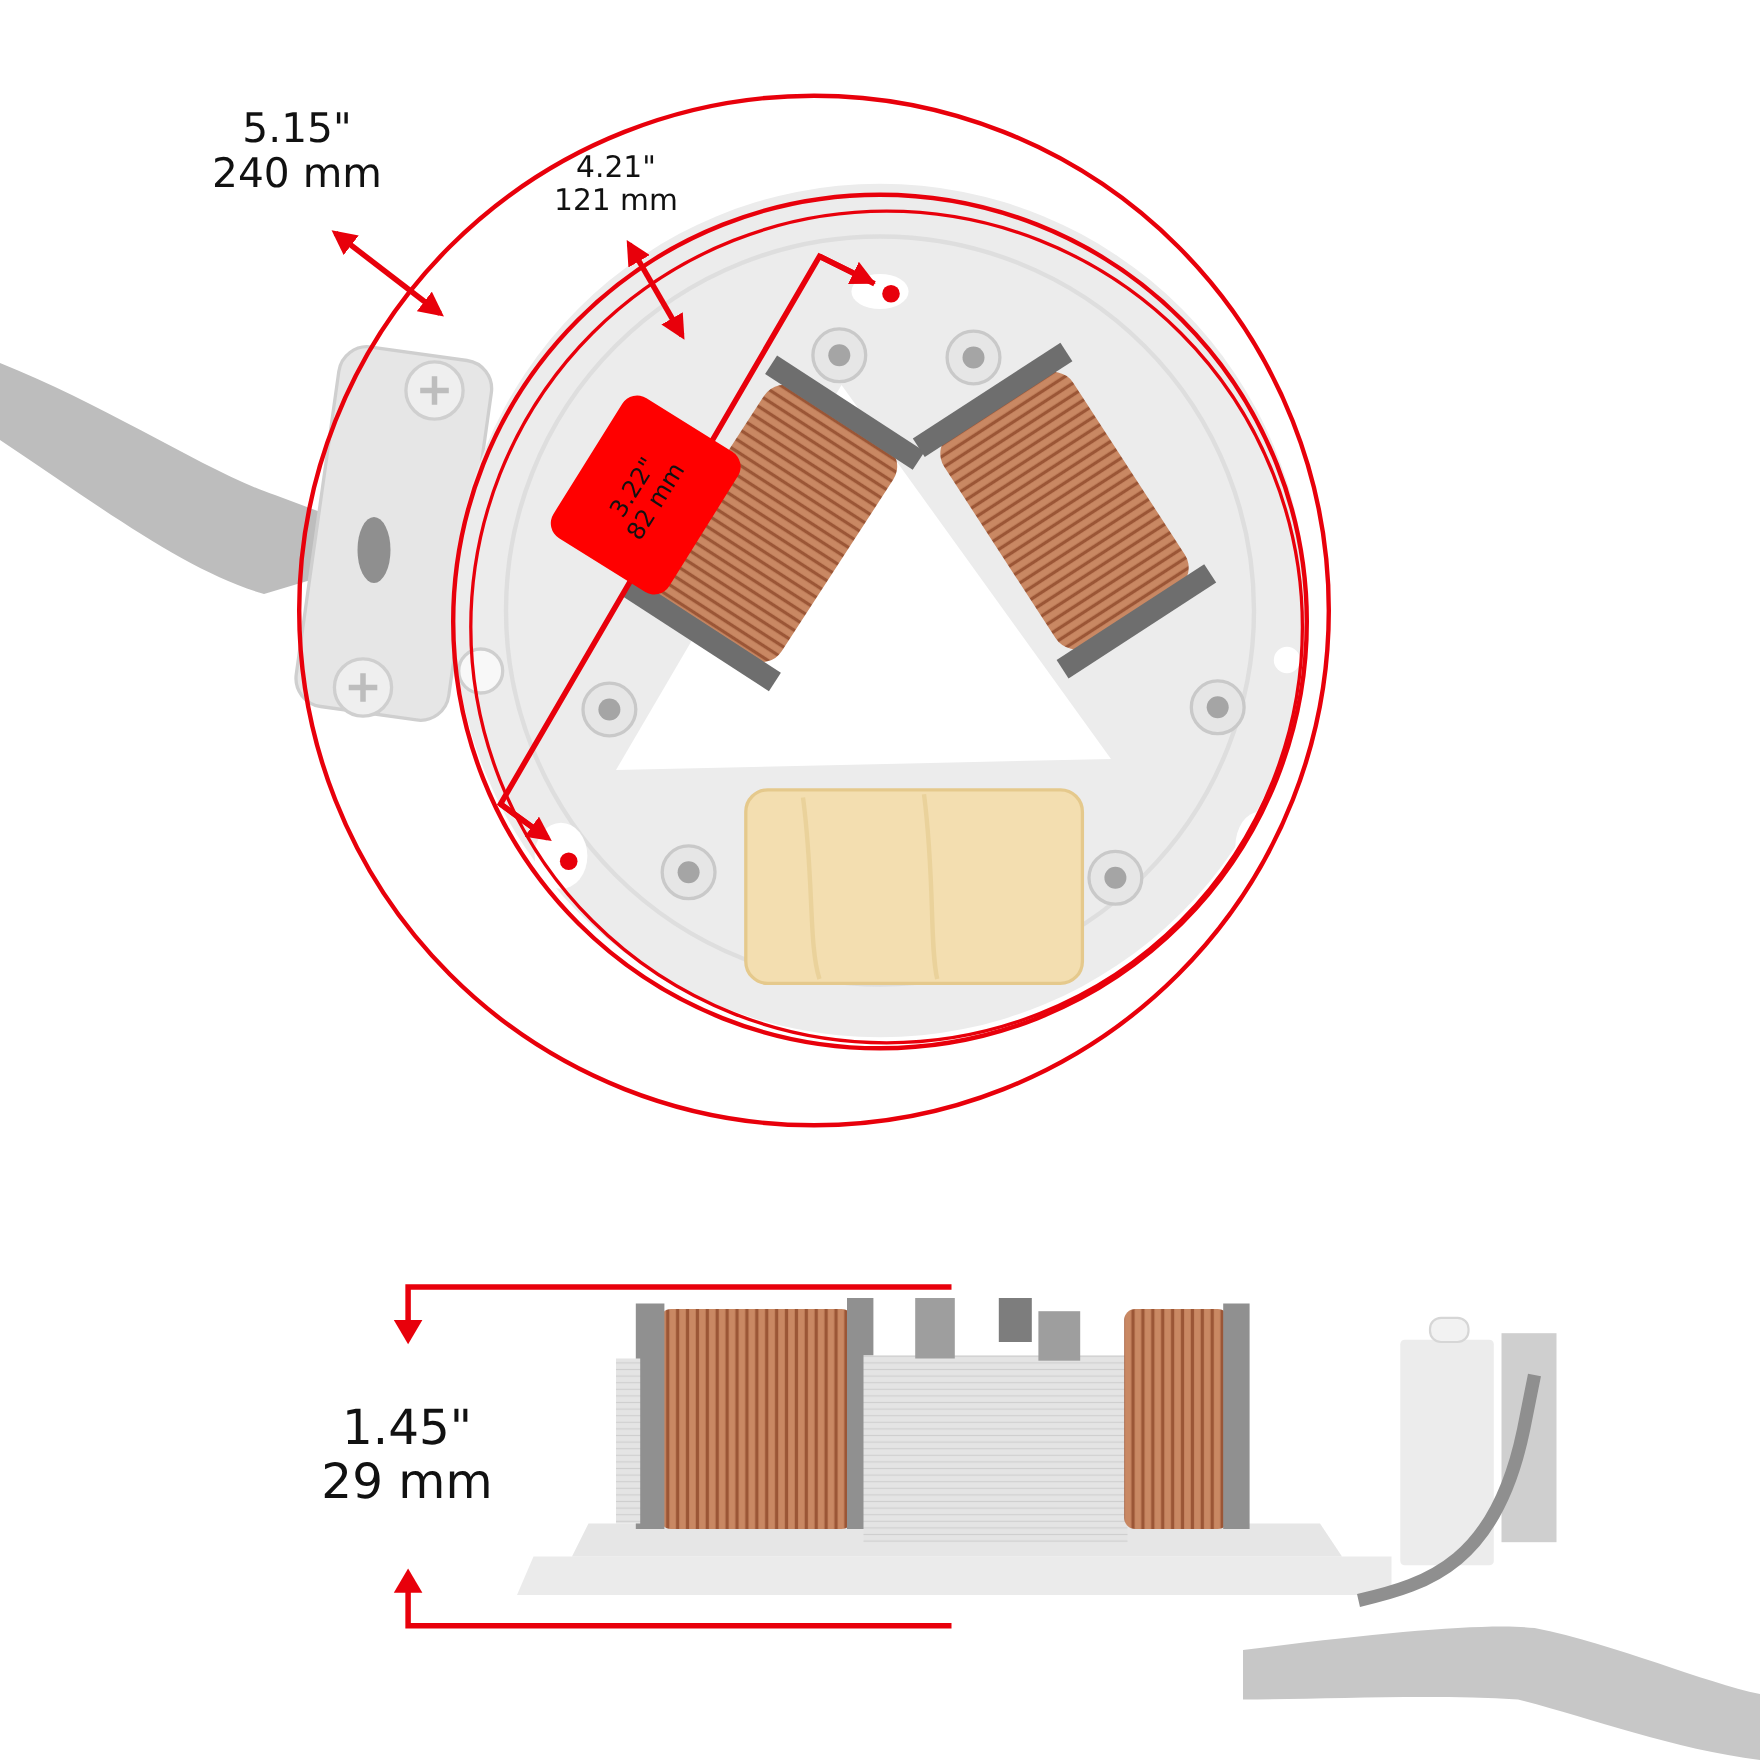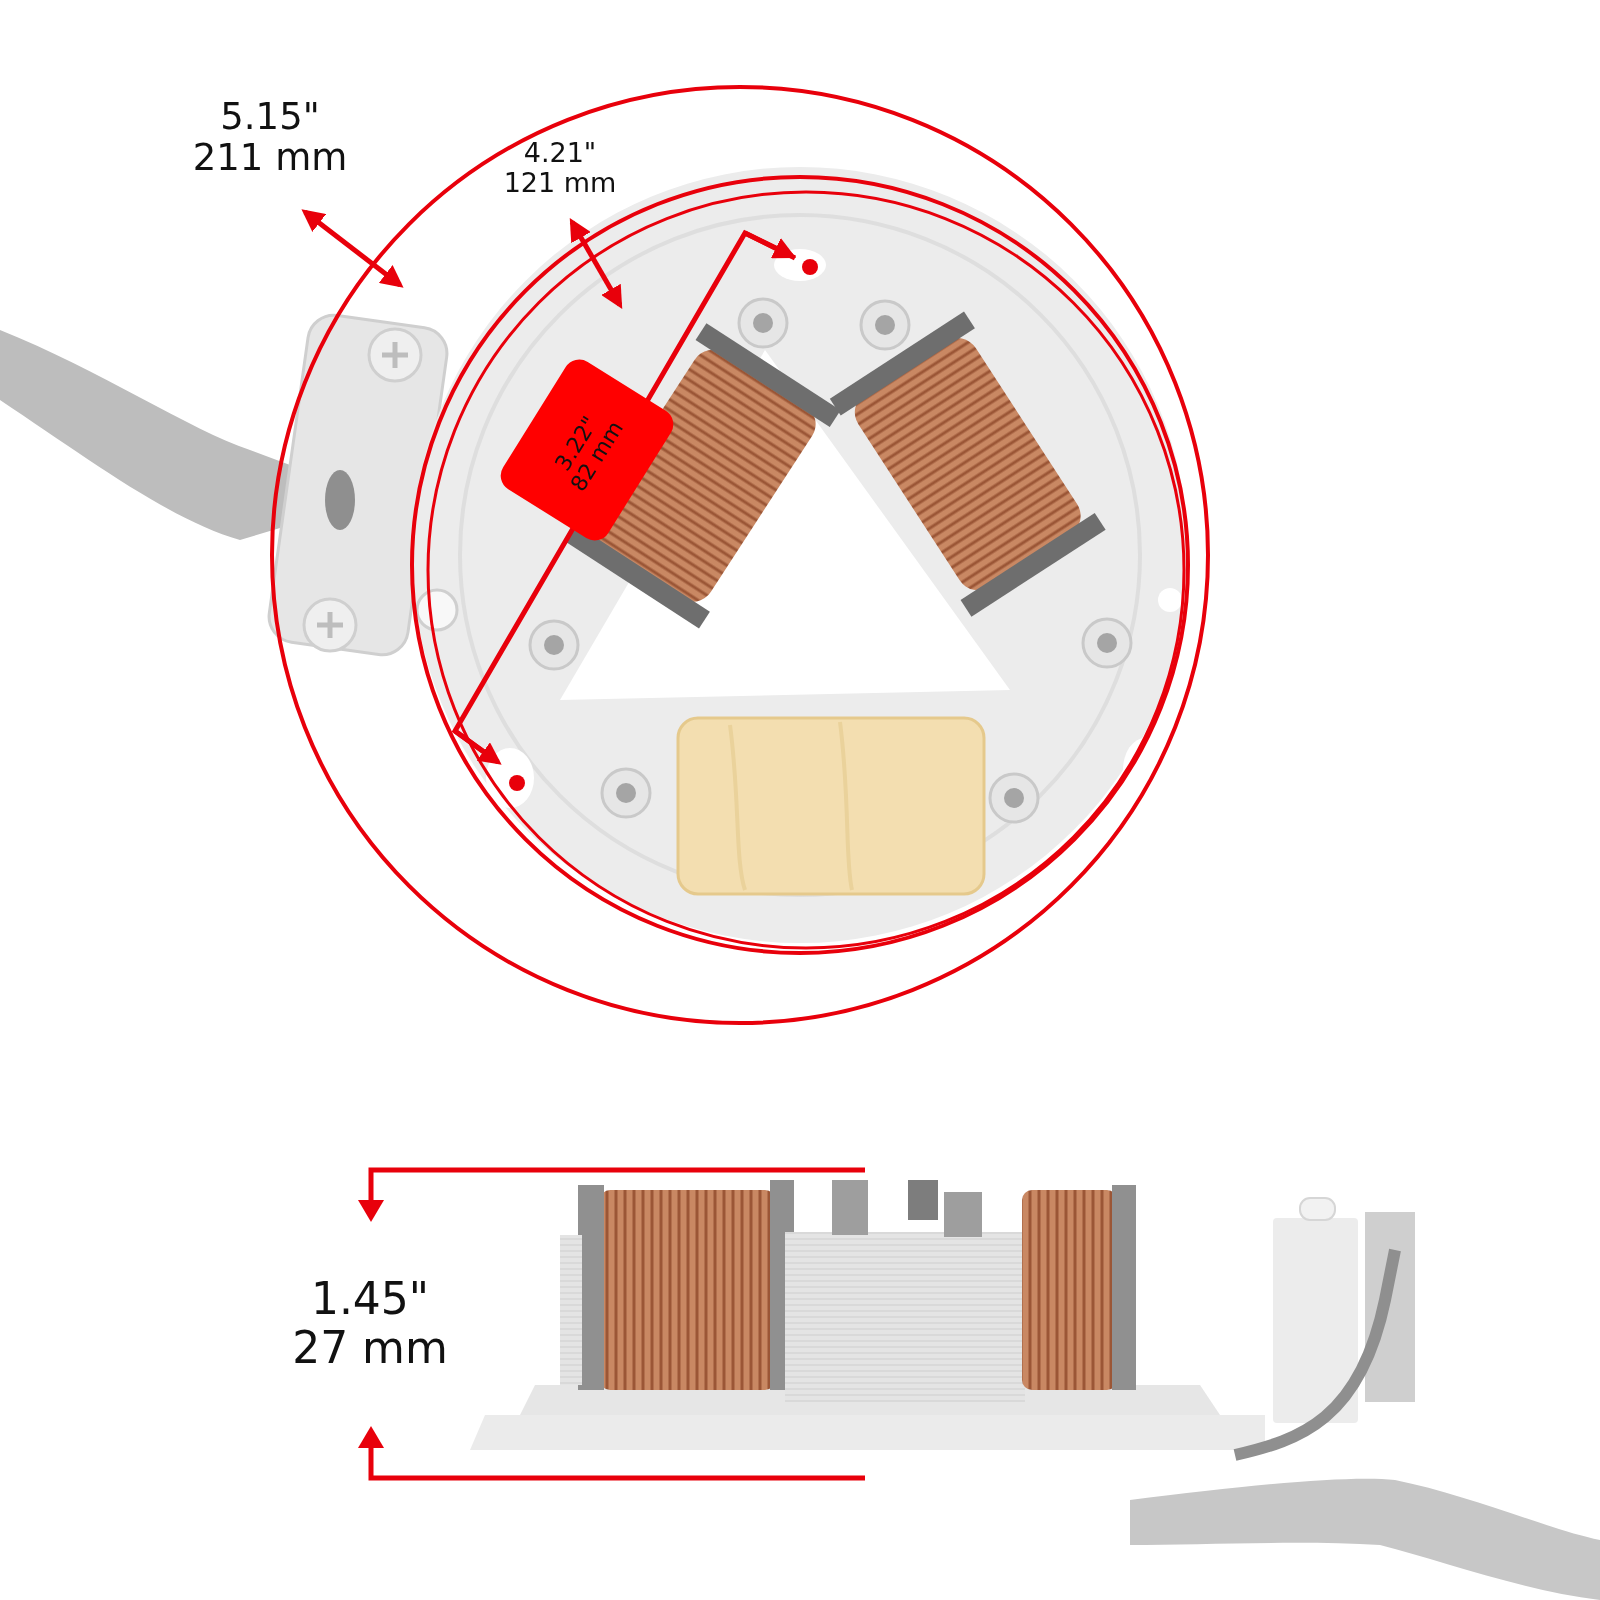--- a/index.html
+++ b/index.html
@@ -142,29 +142,29 @@
   <g fill="none" stroke="#e8000b" stroke-width="5">
     <polyline points="865,1170 371,1170 371,1208"></polyline>
     <polyline points="865,1478 371,1478 371,1440"></polyline>
   </g>
   <path d="M358,1200 L384,1200 L371,1222 Z" fill="#e8000b"></path>
   <path d="M358,1448 L384,1448 L371,1426 Z" fill="#e8000b"></path>
 </svg>
 
 <div class="label lbl-outer">
   <span>5.15"</span>
-  <span>211 mm</span>
+  <span>240 mm</span>
 </div>
 
 <div class="label lbl-mid">
   <span>4.21"</span>
   <span>121 mm</span>
 </div>
 
 <div class="tag-red">
   <span>3.22"</span>
   <span>82 mm</span>
 </div>
 
 <div class="label lbl-height">
   <span>1.45"</span>
-  <span>27 mm</span>
+  <span>29 mm</span>
 </div>
 
 </body></html>

